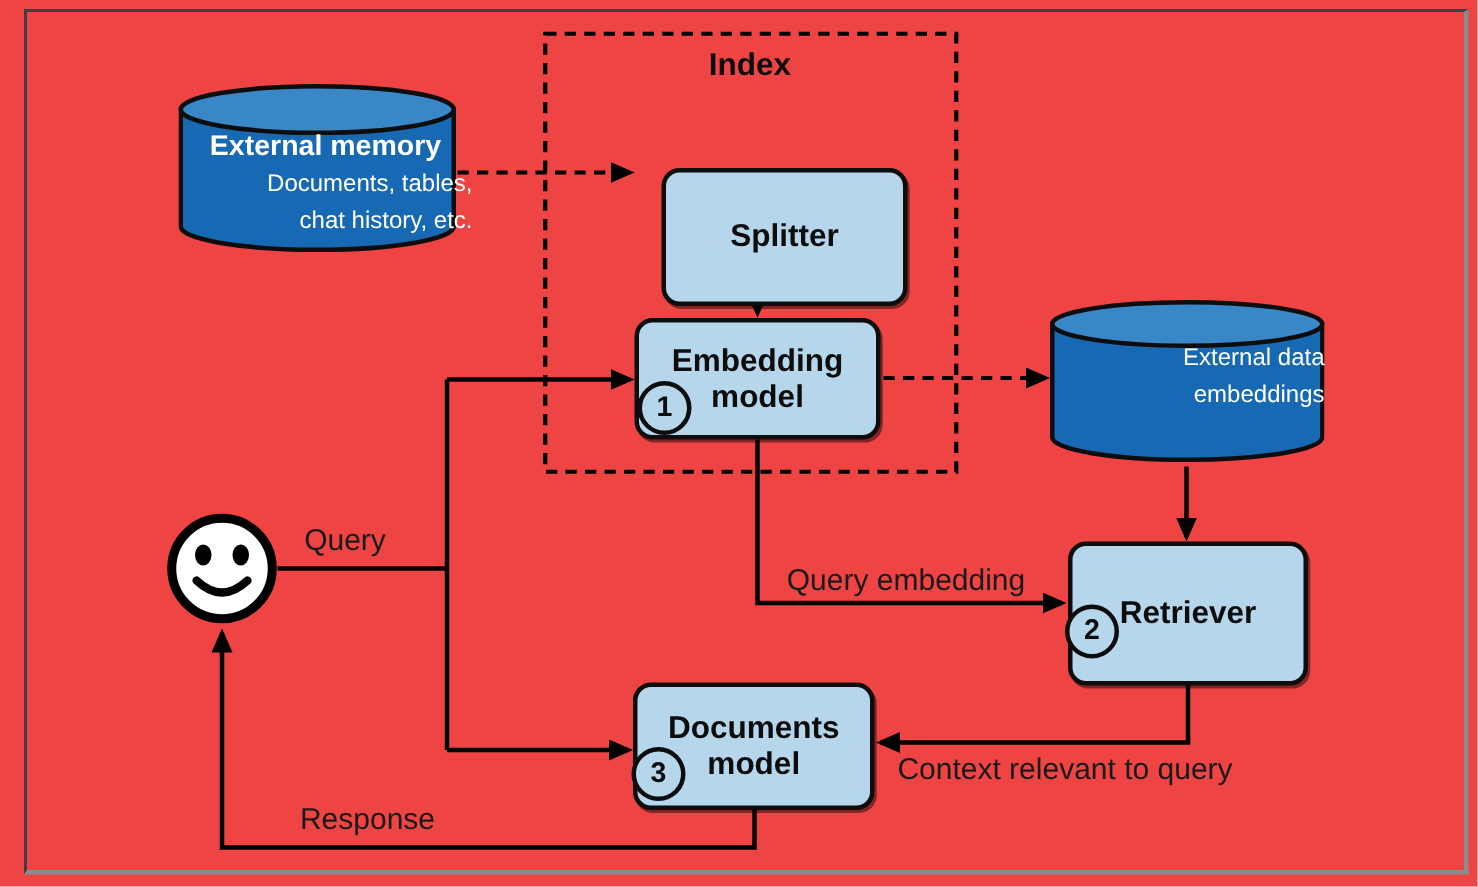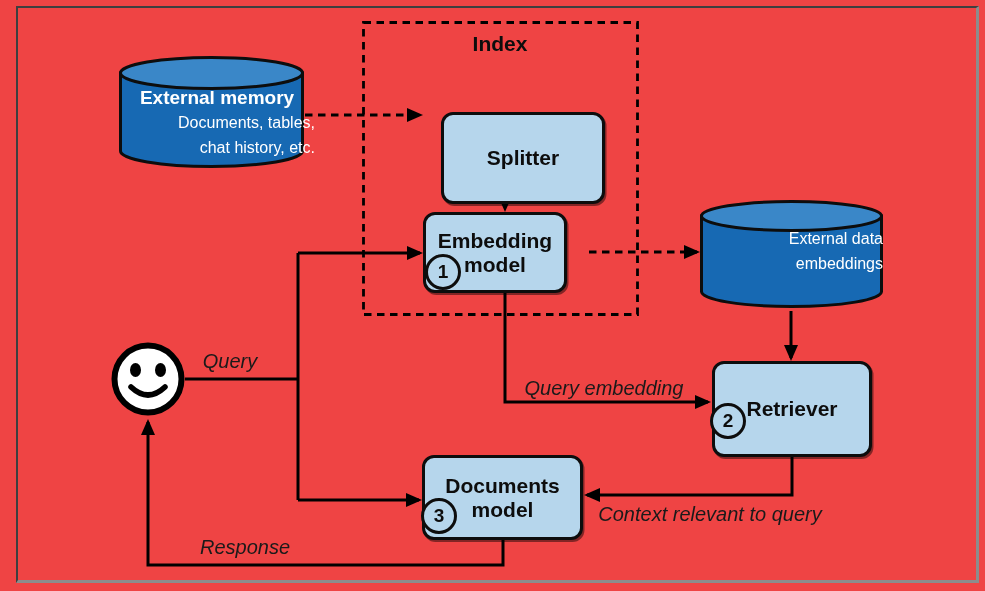--- a/index.html
+++ b/index.html
@@ -30,21 +30,21 @@
   .cyl .t{font-weight:bold;font-size:19px;line-height:25px;display:block;}
   .cyl .s{font-weight:normal;font-size:16px;line-height:25px;display:block;text-align:right;}
   .stepcircle{
     position:absolute;z-index:3;width:30px;height:30px;border-radius:50%;
     background:var(--box-fill,#B6D6EC);border:3px solid #0d0d0d;
     display:flex;align-items:center;justify-content:center;
     font-weight:bold;font-size:19px;color:#0d0d0d;
   }
   .edge-label{
     position:absolute;z-index:2;transform:translate(-50%,-50%);
-    font-style:italic;font-size:20px;color:#1a1a1a;white-space:nowrap;
+    font-size:20px;color:#1a1a1a;white-space:nowrap;
   }
   .group-label{
     position:absolute;z-index:2;left:363px;top:32px;width:274px;
     text-align:center;font-weight:bold;font-size:21px;color:#0d0d0d;
   }
   .smiley{position:absolute;left:104px;top:335px;width:88px;height:88px;z-index:2;}
 </style>
 </head>
 <body>
 
@@ -86,21 +86,21 @@
       <span class="t">External memory</span>
       <span class="s">Documents, tables,</span>
       <span class="s">chat history, etc.</span>
     </div>
   </div>
 
   <div class="node" style="left:441px;top:72px;width:164px;height:92px;margin-top:40px;">
     <span class="lbl">Splitter</span>
   </div>
 
-  <div class="node" style="left:423px;top:212px;width:144px;height:81px;">
+  <div class="node" style="left:423px;top:212px;width:164px;height:81px;">
     <span class="lbl">Embedding</span>
     <span class="lbl">model</span>
   </div>
   <div class="stepcircle" style="left:425px;top:254px;">
     <span>1</span>
   </div>
 
   <div class="cyl" style="left:700px;top:200px;width:183px;height:108px;">
     <svg width="183" height="108" viewBox="0 0 183 108">
       <path d="M1.5,16 V91.5 A90,15 0 0 0 181.5,91.5 V16 Z" style="fill:var(--cylinder-body,#1769B3)" stroke="#0d0d0d" stroke-width="3"></path>

